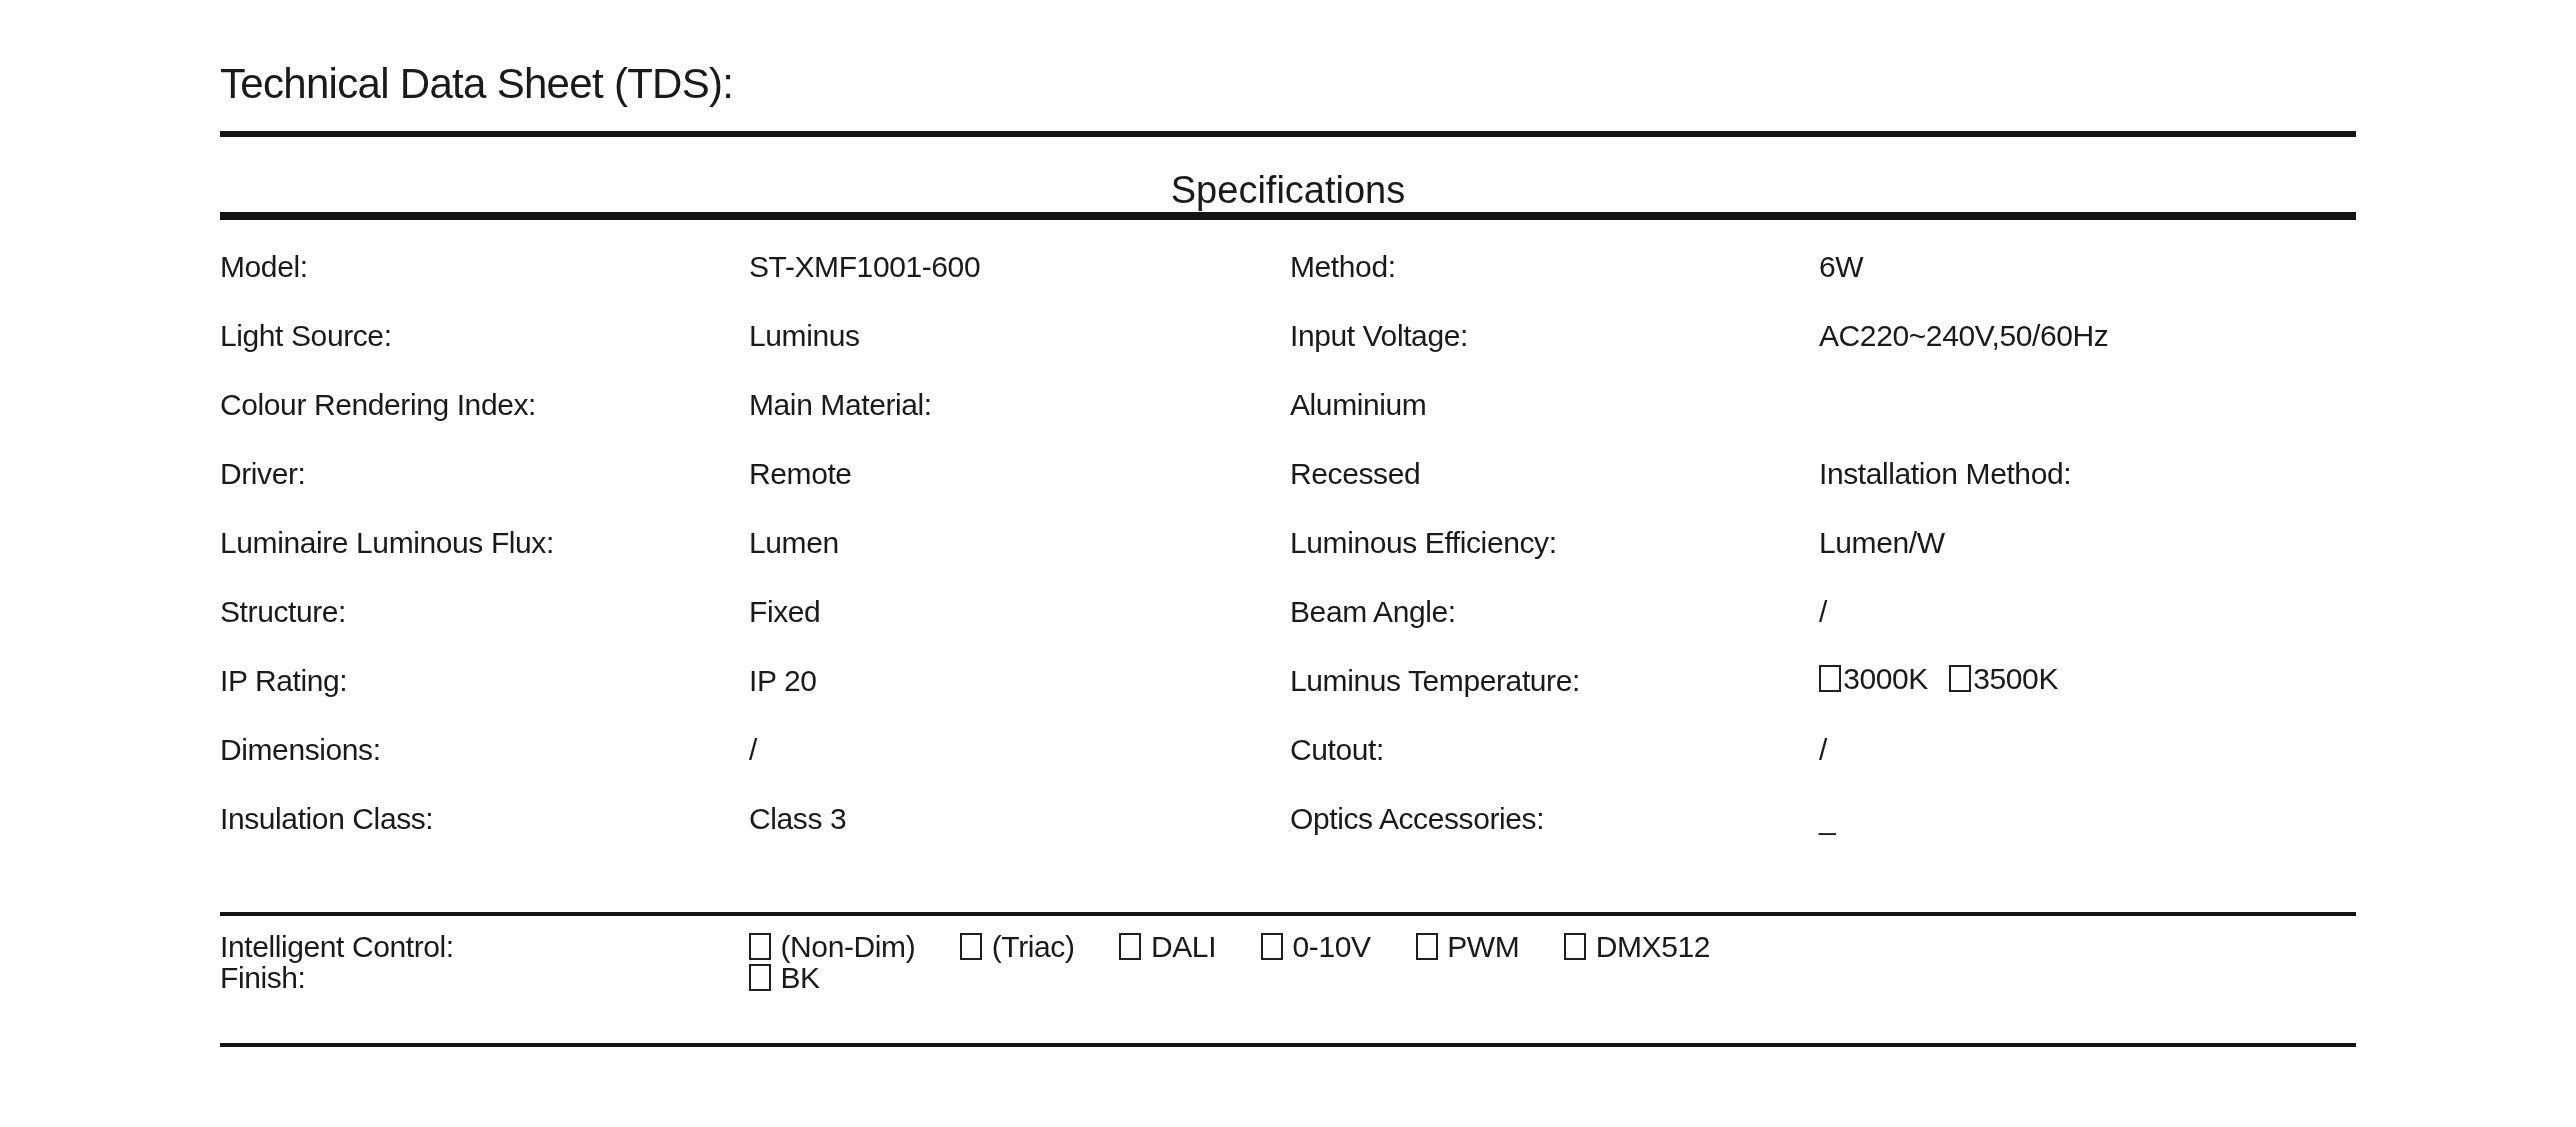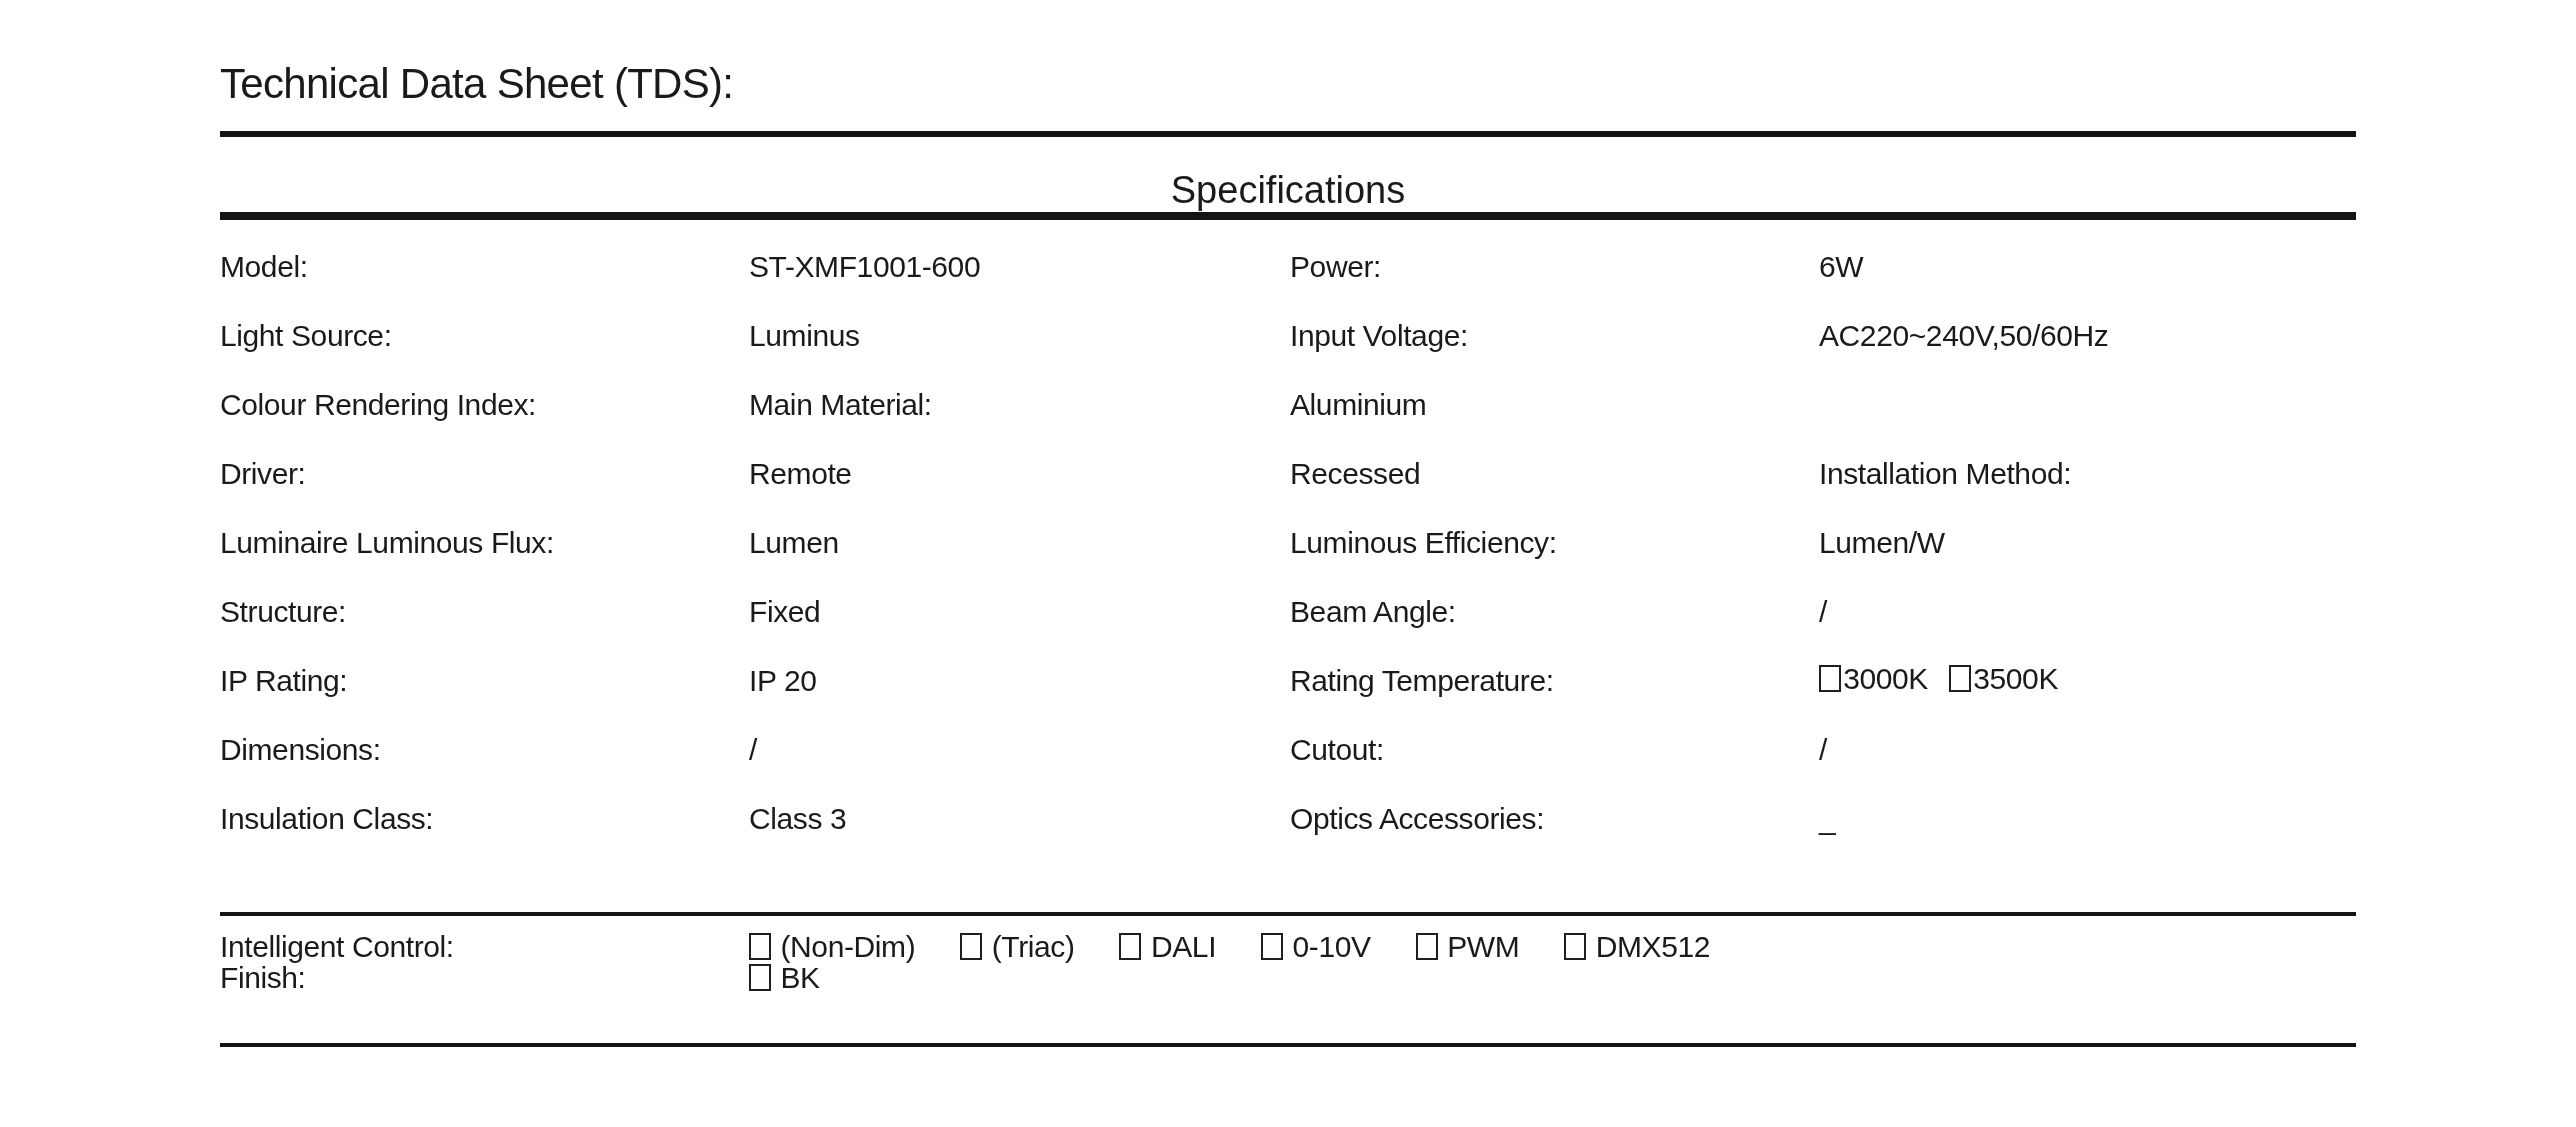--- a/index.html
+++ b/index.html
@@ -89,21 +89,21 @@
   <div class="rule rule-title"></div>
 
   <div class="spec-header">Specifications</div>
   <div class="rule rule-header"></div>
 
   <div class="rows">
 
     <div class="row">
       <div class="cell">Model:</div>
       <div class="cell">ST-XMF1001-600</div>
-      <div class="cell">Power:</div>
+      <div class="cell">Method:</div>
       <div class="cell">6W</div>
     </div>
 
     <div class="row">
       <div class="cell">Light Source:</div>
       <div class="cell">Luminus</div>
       <div class="cell">Input Voltage:</div>
       <div class="cell">AC220~240V,50/60Hz</div>
     </div>
 
@@ -130,21 +130,21 @@
     <div class="row">
       <div class="cell">Structure:</div>
       <div class="cell">Fixed</div>
       <div class="cell">Beam Angle:</div>
       <div class="cell">/</div>
     </div>
 
     <div class="row">
       <div class="cell">IP Rating:</div>
       <div class="cell">IP 20</div>
-      <div class="cell">Rating Temperature:</div>
+      <div class="cell">Luminus Temperature:</div>
       <div class="cell">
         <span class="cb-item ct-item">
             <span class="cb"></span>
             <span>3000K</span>
           </span>
         <span class="cb-item ct-item">
             <span class="cb"></span>
             <span>3500K</span>
           </span>
       </div>

